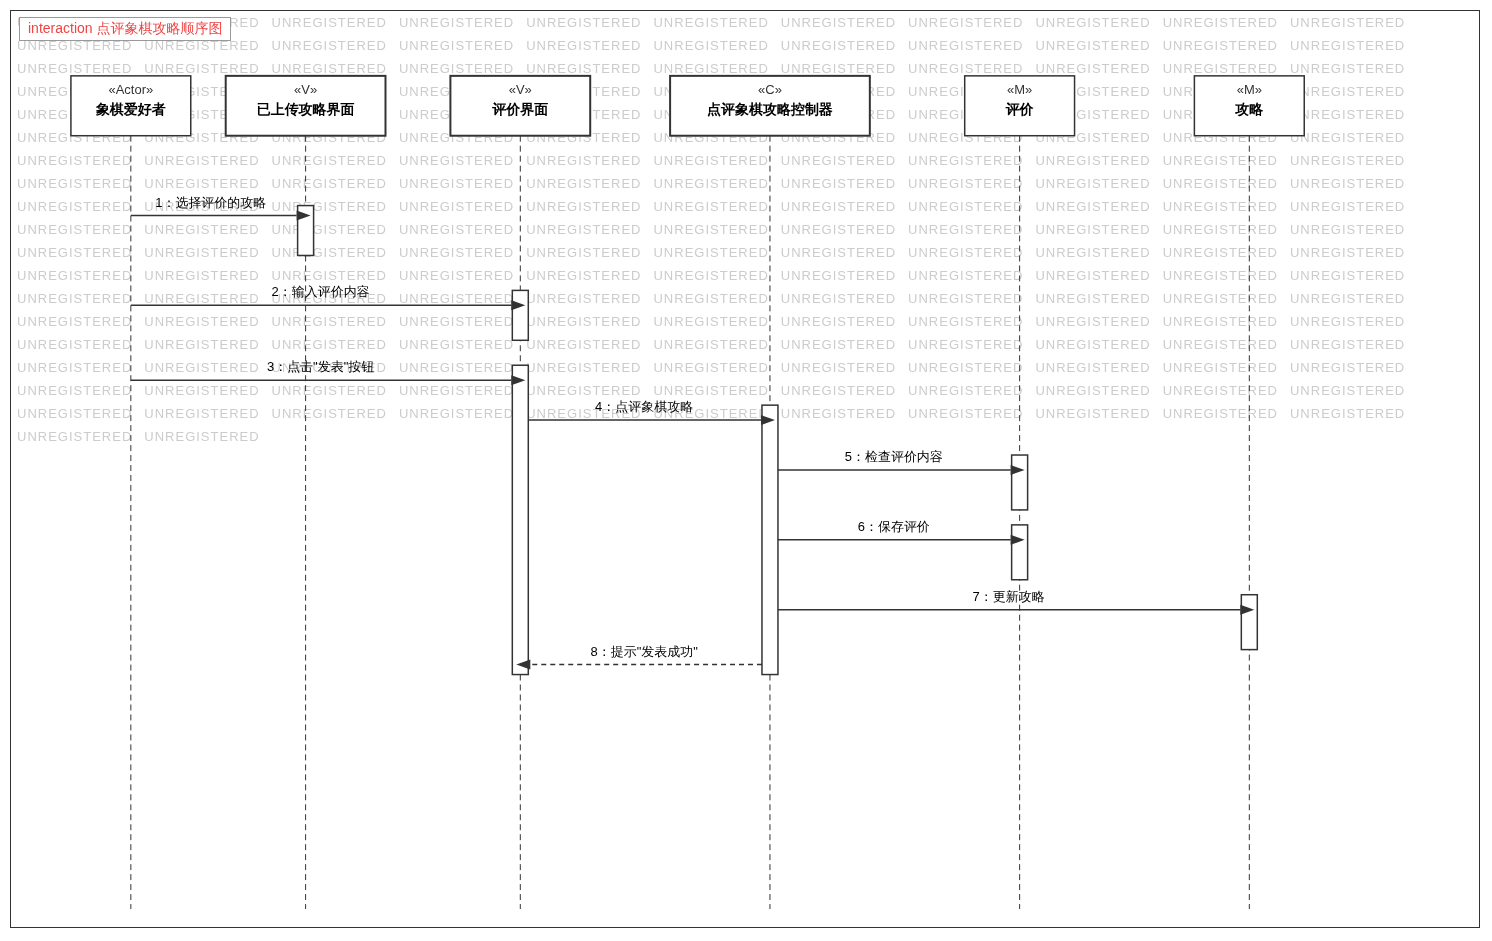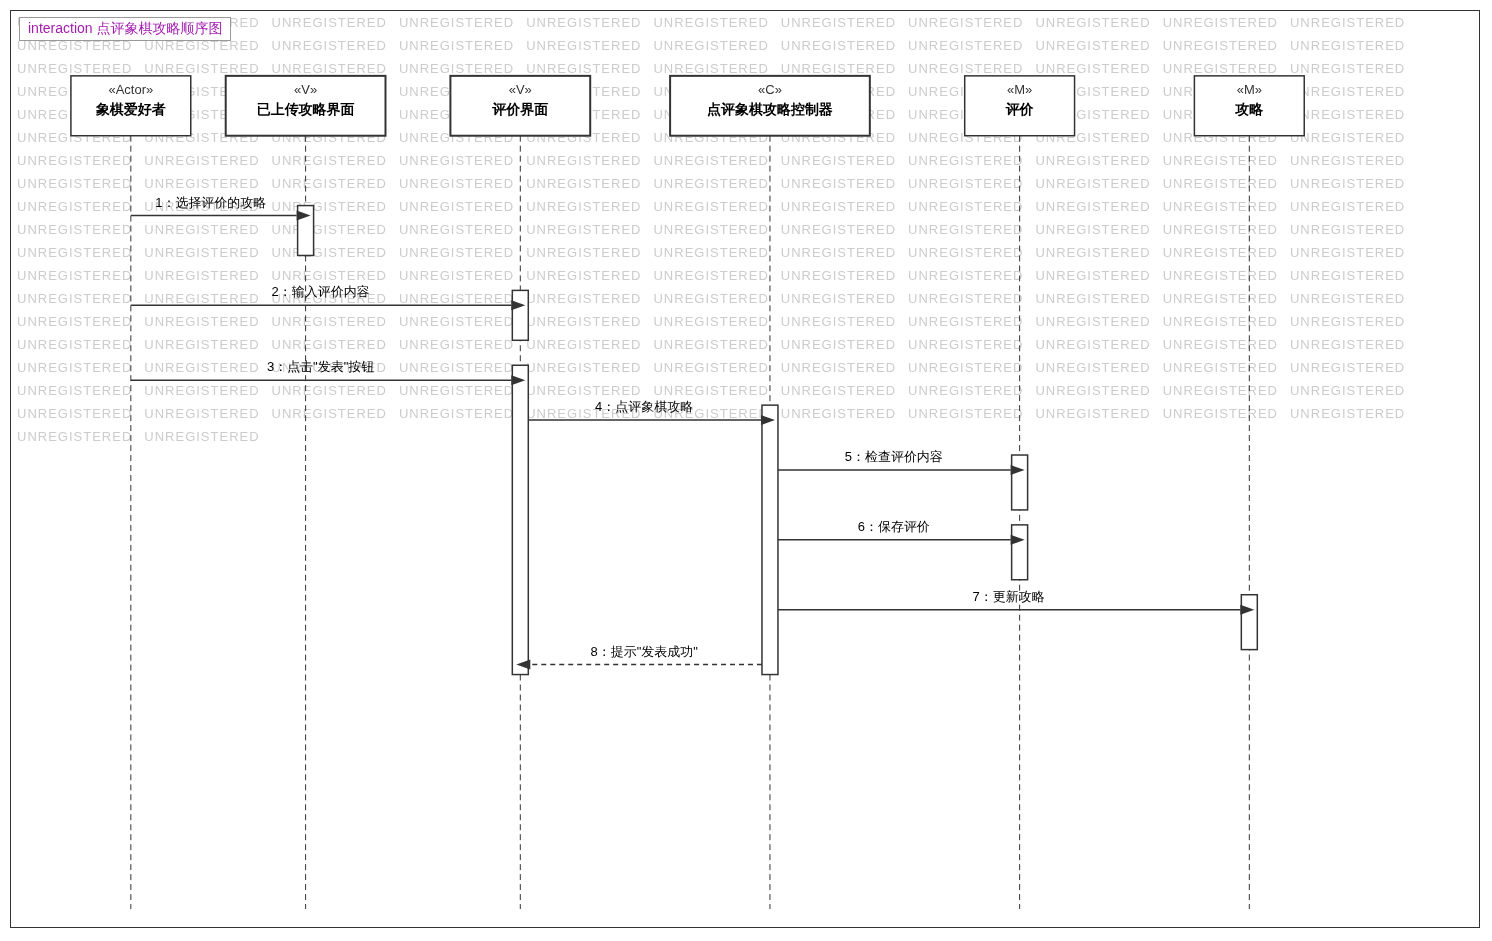--- a/index.html
+++ b/index.html
@@ -44,21 +44,21 @@
       letter-spacing: 1px;
     }
 
     
     #title-bar {
       position: absolute;
       top: 6px;
       left: 8px;
       font-size: 14px;
       font-weight: normal;
-      color: #a21caf;
+      color: #ef4444;
       background: #fff;
       border: 1px solid #999;
       padding: 2px 8px;
       z-index: 10;
     }
 
     
     #diagram-svg {
       position: absolute;
       top: 0; left: 0;

